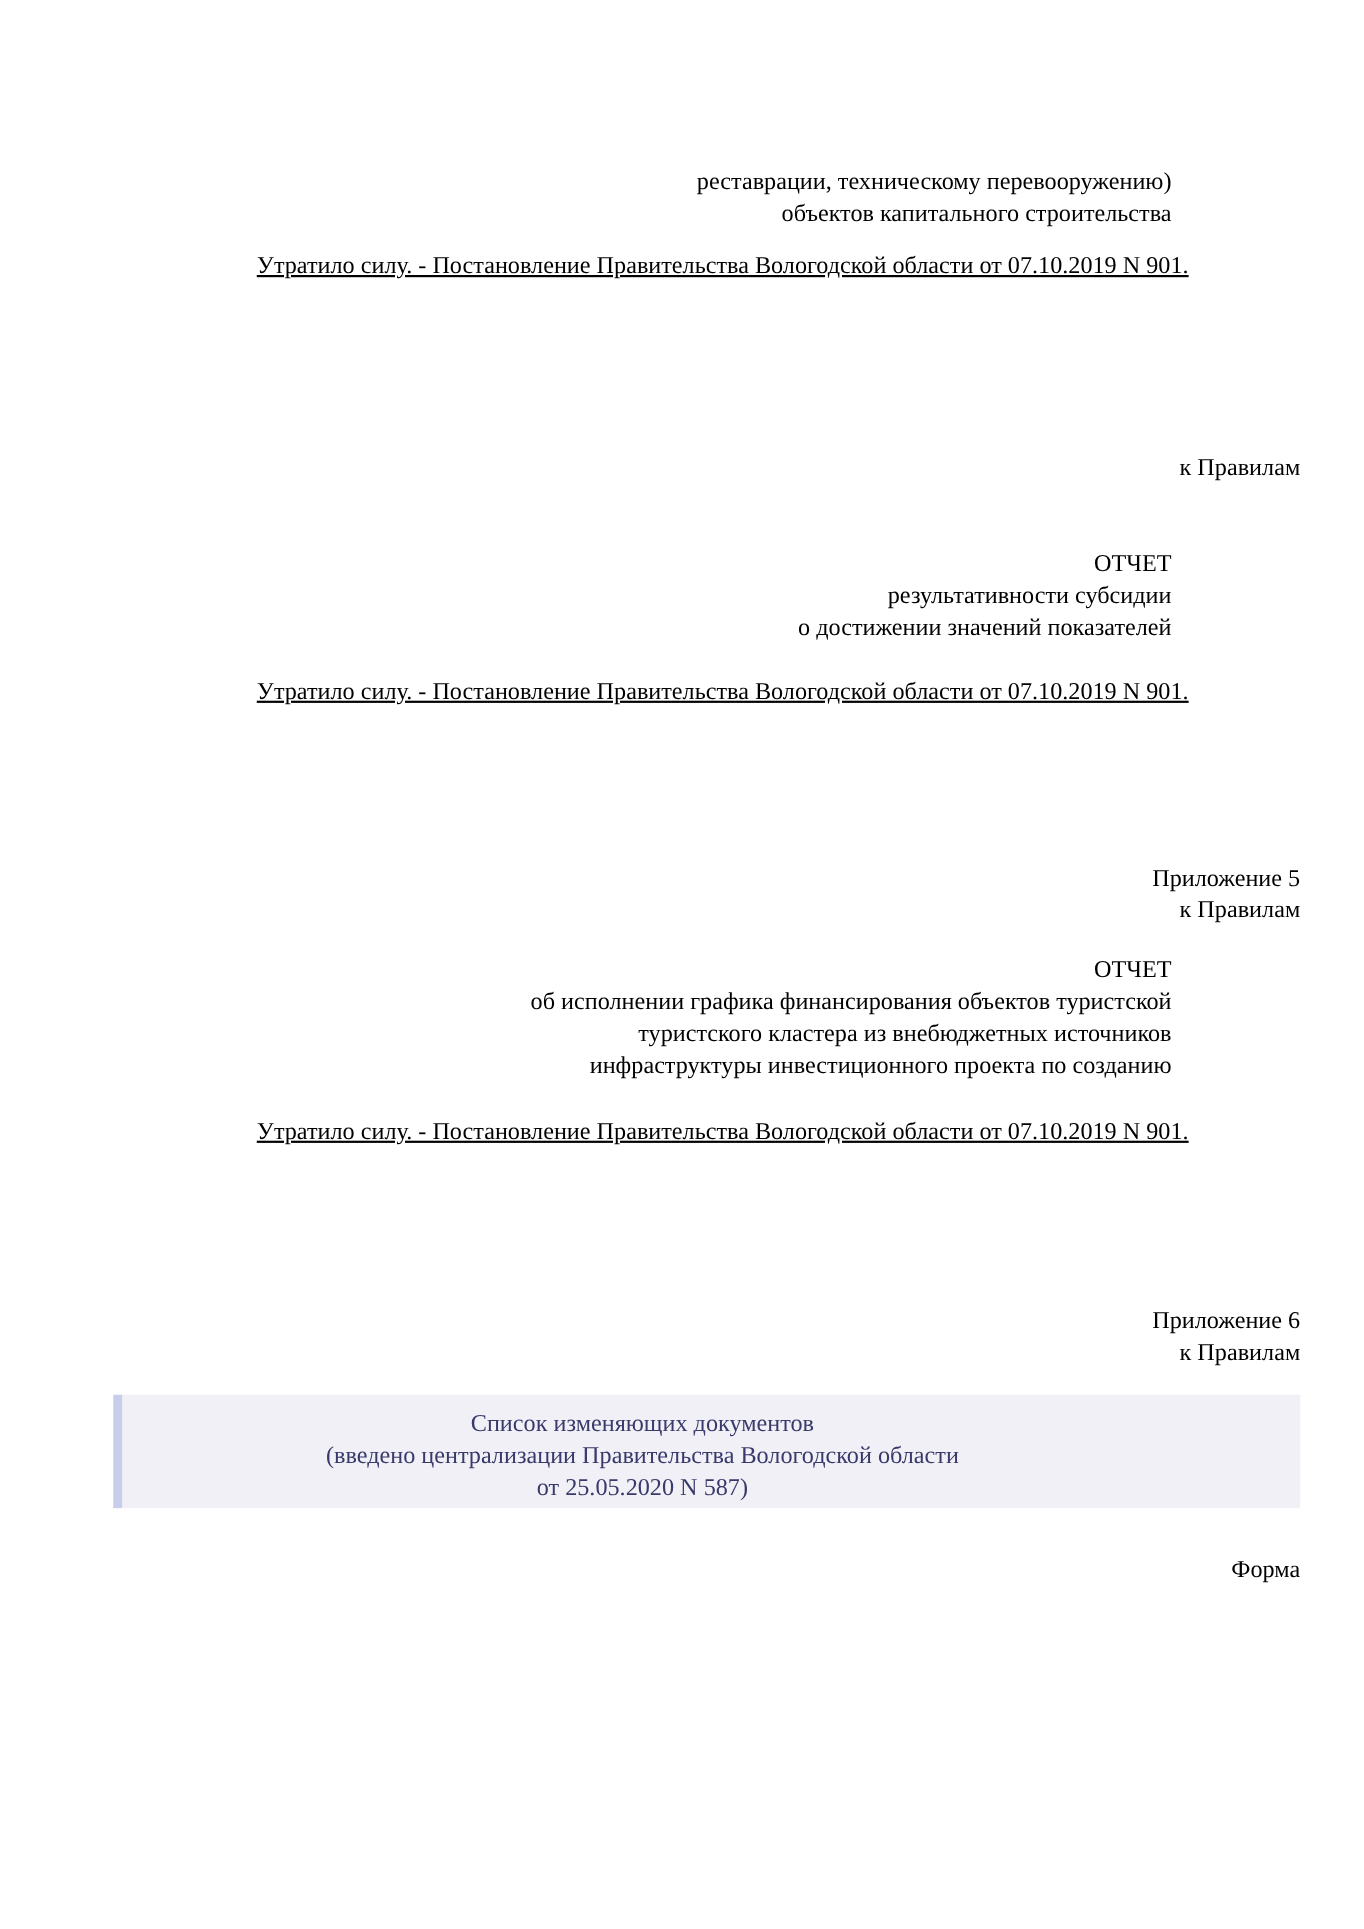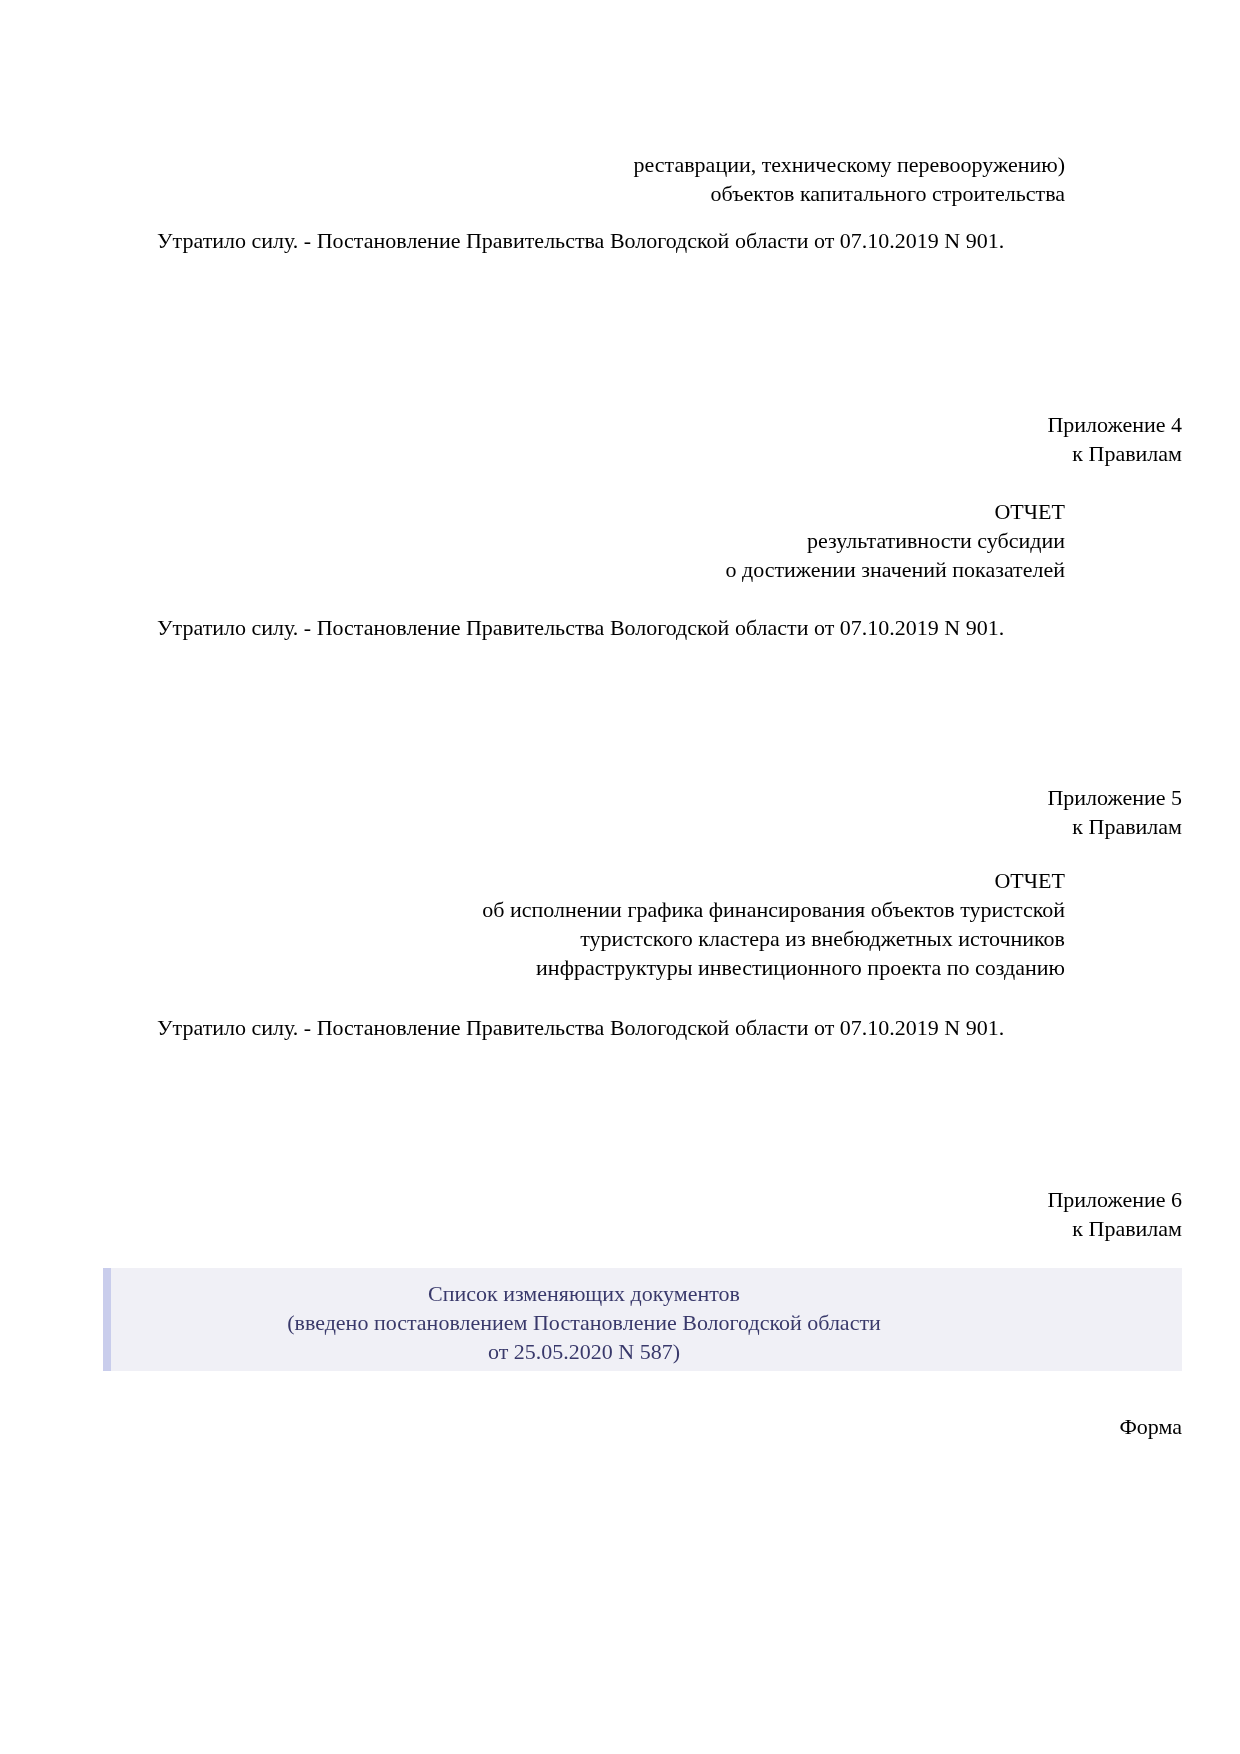--- a/index.html
+++ b/index.html
@@ -25,22 +25,23 @@
     text-align: right;
   }
   .right-block {
     left: 103px;
     width: 1079px;
     text-align: right;
   }
   .note-line {
     left: 157px;
     width: 1000px;
-    text-align: left;
+    text-align: center;
     white-space: nowrap;
+    text-decoration: underline;
   }
   .amend-box {
     left: 103px;
     top: 1268px;
     width: 1079px;
     height: 103px;
     background: #f0f0f6;
   }
   .amend-stripe {
     position: absolute;
@@ -71,21 +72,20 @@
 <div class="page">
 
   <div class="abs centered-block" style="top:150px;">
     <span class="line">реставрации, техническому перевооружению)</span>
     <span class="line">объектов капитального строительства</span>
   </div>
 
   <div class="abs note-line" style="top:226px;">Утратило силу. - Постановление Правительства Вологодской области от 07.10.2019 N 901.</div>
 
   <div class="abs right-block" style="top:410px;">
-    <span class="line">Приложение 4</span>
     <span class="line">к Правилам</span>
   </div>
 
   <div class="abs centered-block" style="top:497px;">
     <span class="line">ОТЧЕТ</span>
     <span class="line">результативности субсидии</span>
     <span class="line">о достижении значений показателей</span>
   </div>
 
   <div class="abs note-line" style="top:613px;">Утратило силу. - Постановление Правительства Вологодской области от 07.10.2019 N 901.</div>
@@ -106,21 +106,21 @@
 
   <div class="abs right-block" style="top:1185px;">
     <span class="line">Приложение 6</span>
     <span class="line">к Правилам</span>
   </div>
 
   <div class="abs amend-box">
     <div class="amend-stripe"></div>
     <div class="amend-text">
       <span class="line">Список изменяющих документов</span>
-      <span class="line">(введено постановлением Постановление Вологодской области</span>
+      <span class="line">(введено централизации Правительства Вологодской области</span>
       <span class="line">от 25.05.2020 N 587)</span>
     </div>
   </div>
 
   <div class="abs right-block" style="top:1412px;">Форма</div>
 
 
 </div>
 
 </body></html>

